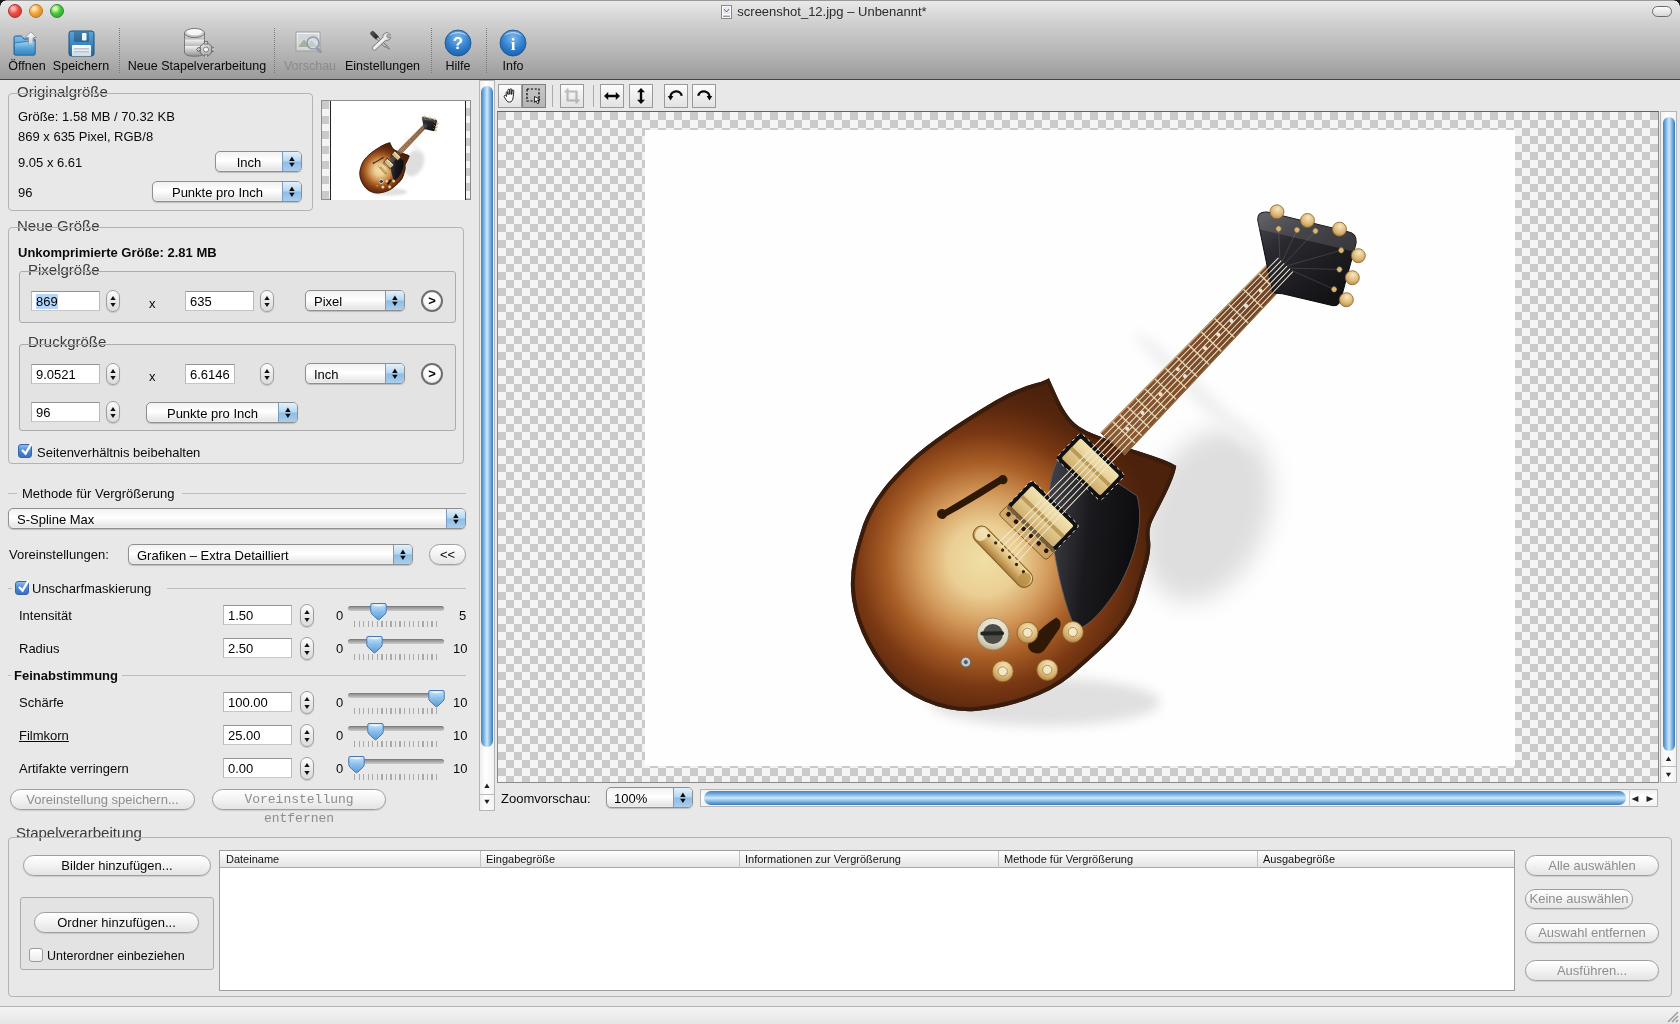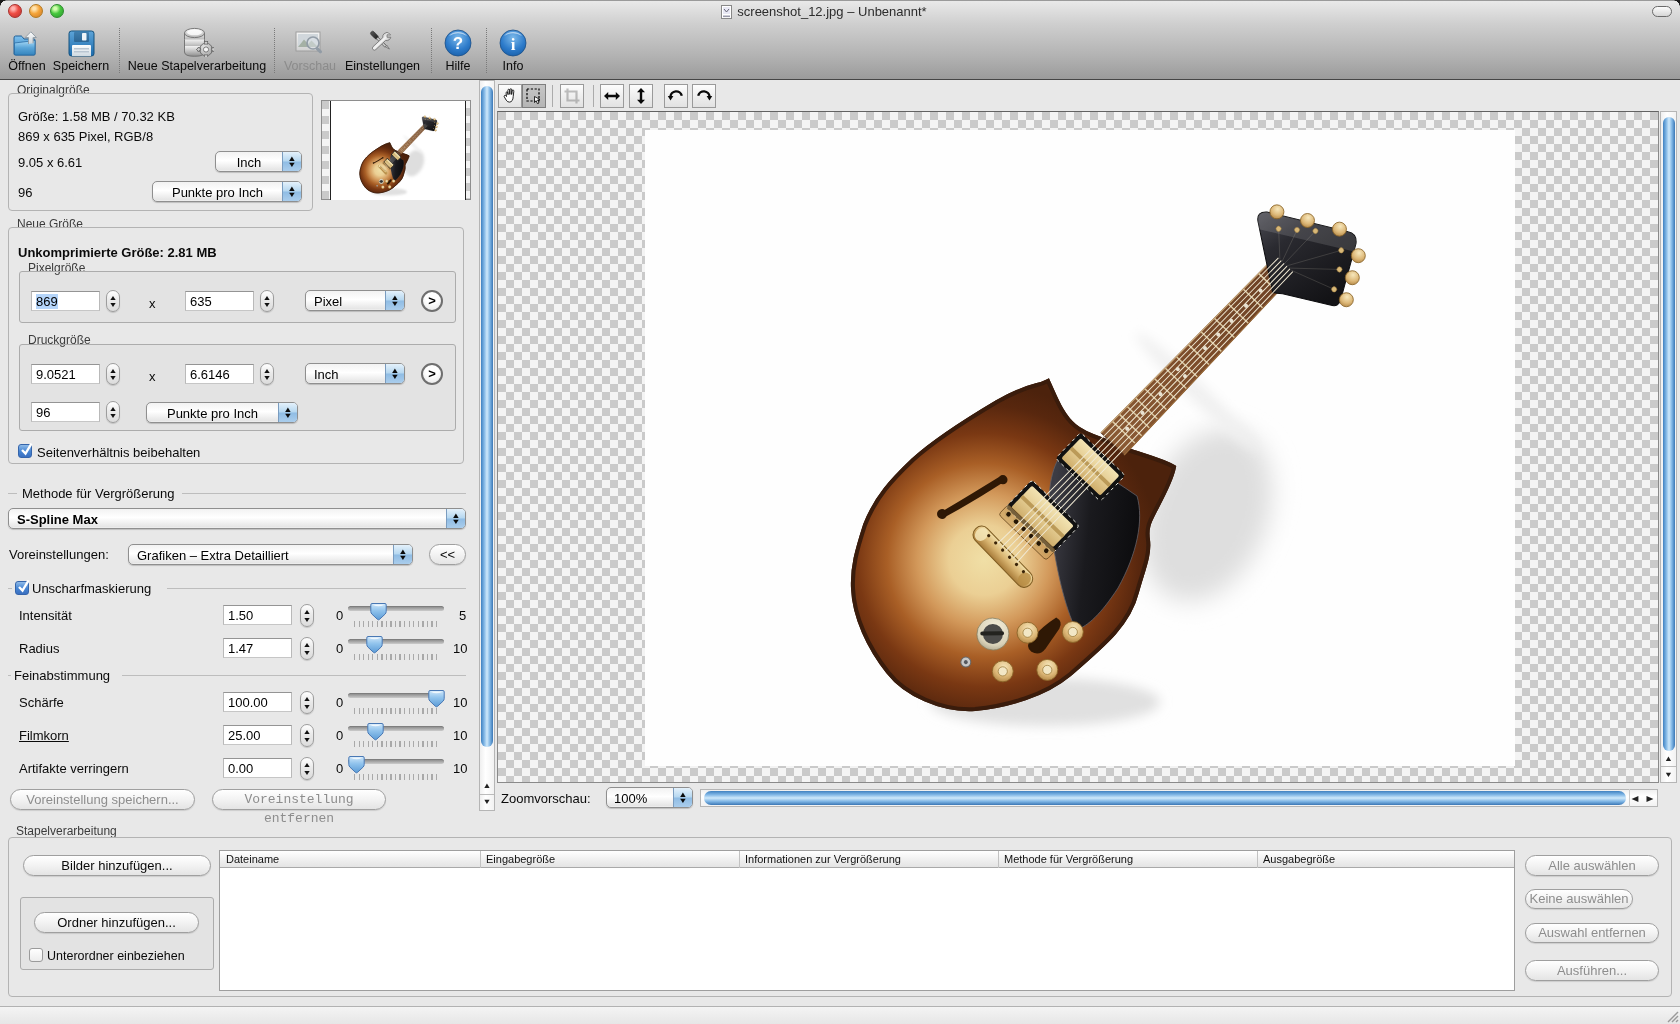--- a/index.html
+++ b/index.html
@@ -18,21 +18,21 @@
 #wtitle { position:absolute; top:4px; left:-16px; width:100%; text-align:center; font-size:13px; color:#2c2c2c; }
 #wtitle svg { vertical-align:-3px; margin-right:5px; }
 #pill { position:absolute; right:8px; top:6px; width:20px; height:11px; border-radius:6px;
   border:1.5px solid #6a6a6a; background:linear-gradient(#fcfcfc,#d6d6d6); }
 .titem { position:absolute; top:27px; text-align:center; font-size:12.5px; color:#0a0a0a; }
 .titem .ic { height:30px; margin-bottom:2px; display:flex; align-items:flex-end; justify-content:center; }
 .titem.dis { color:#8b8b8b; }
 .tsep { position:absolute; top:28px; height:45px; width:0; border-left:1px dotted #7a7a7a; }
 
 
-.glab { position:absolute; font-size:12px; color:#3c3c3c; }
+.glab { position:absolute; font-size:15px; color:#3c3c3c; }
 .gbox { position:absolute; border:1px solid #b3b3b3; border-radius:4px; }
 .gbox2 { position:absolute; border:1px solid #acacac; border-radius:3px; background:rgba(0,0,0,0.02); }
 .t13 { position:absolute; font-size:13px; color:#0a0a0a; white-space:nowrap; }
 .b13 { position:absolute; font-size:13px; font-weight:bold; color:#0a0a0a; white-space:nowrap; }
 .fld { position:absolute; background:#fff; border:1px solid; border-color:#949494 #b9b9b9 #c6c6c6; font-size:13px; padding:2px 0 0 4px; }
 .stp { position:absolute; width:14px; border:1px solid #9d9d9d; border-radius:7px;
   background:linear-gradient(#ffffff,#e9e9e9 48%,#dcdcdc); box-shadow:0 1px 1px rgba(0,0,0,.15); }
 .stp i { position:absolute; left:0; width:100%; text-align:center; font-style:normal; font-size:7px; line-height:7px; color:#111; transform:scaleX(1.3); }
 .stp i.u { top:3px; } .stp i.d { bottom:3px; }
 .pop { position:absolute; border:1px solid #8f8f8f; border-radius:5px;
@@ -318,21 +318,21 @@
 <div class="rbtn" style="left:421px; top:290px;">&gt;</div>
 
 <div class="glab" style="left:28px; top:333px;">Druckgröße</div>
 <div class="gbox2" style="left:19px; top:344px; width:437px; height:87px;"></div>
 <div class="fld" style="left:31px; top:364px; width:69px; height:20px;">9.0521</div>
 <div class="stp" style="left:106px; top:363px; height:22px;">
     <i class="u">▲</i>
     <i class="d">▼</i>
   </div>
 <div class="t13" style="left:149px; top:369px;">x</div>
-<div class="fld" style="left:185px; top:364px; width:69px; height:20px;">6.6146</div>
+<div class="fld" style="left:185px; top:364px; width:50px; height:20px;">6.6146</div>
 <div class="stp" style="left:260px; top:363px; height:22px;">
     <i class="u">▲</i>
     <i class="d">▼</i>
   </div>
 <div class="pop" style="left:305px; top:363px; width:100px; height:21px;">
     <span class="tx">Inch</span>
     <span class="sg">
       <i class="u">▲</i>
       <i class="d">▼</i>
     </span>
@@ -353,21 +353,21 @@
 <div class="cb on" style="left:18px; top:444px;">
     <svg width="16" height="16" viewBox="0 0 16 16">
       <path d="M3 8 L6.5 11.5 L12.5 1.5" stroke="#fff" stroke-width="2.4" fill="none"></path>
     </svg>
   </div>
 <div class="t13" style="left:37px; top:445px;">Seitenverhältnis beibehalten</div>
 
 <div class="fset" style="left:8px; top:493px; width:9px;"></div>
 <div class="t13" style="left:22px; top:486px;">Methode für Vergrößerung</div>
 <div class="fset" style="left:182px; top:493px; width:284px;"></div>
-<div class="pop" style="left:8px; top:508px; width:458px; height:21px;font-weight:bold;">
+<div class="pop" style="left:8px; top:508px; width:458px; height:21px;">
     <span class="tx">S-Spline Max</span>
     <span class="sg">
       <i class="u">▲</i>
       <i class="d">▼</i>
     </span>
   </div>
 
 <div class="t13" style="left:9px; top:547px;">Voreinstellungen:</div>
 <div class="pop" style="left:128px; top:544px; width:285px; height:21px;">
     <span class="tx">Grafiken – Extra Detailliert</span>
@@ -396,36 +396,36 @@
 <div class="t13" style="left:336px; top:608px;">0</div>
 <div class="strack" style="left:348px; top:606px; width:96px;"></div>
 <div class="sticks" style="left:354px; top:621px; width:85px;"></div>
 <svg class="sthumb" style="left:370px; top:602px;" viewBox="0 0 17 19">
     <path d="M2 1.5 L15 1.5 Q16.2 1.5 16.2 3 L16.2 9.5 Q16.2 11 15 12.2 L9.6 17.3 Q8.5 18.3 7.4 17.3 L2 12.2 Q0.8 11 0.8 9.5 L0.8 3 Q0.8 1.5 2 1.5 Z" fill="url(#gsl)" stroke="#4978b4" stroke-width="1"></path>
     <path d="M3 3 Q8.5 5.5 14 3 Q14 2.4 13.4 2.4 L3.6 2.4 Q3 2.4 3 3 Z" fill="rgba(255,255,255,.75)"></path>
   </svg>
 <div class="t13" style="left:459px; top:608px;">5</div>
 
 <div class="t13" style="left:19px; top:641px;">Radius</div>
-<div class="fld" style="left:223px; top:638px; width:69px; height:20px;">1.47</div>
+<div class="fld" style="left:223px; top:638px; width:69px; height:20px;">2.50</div>
 <div class="stp" style="left:300px; top:637px; height:23px;">
     <i class="u">▲</i>
     <i class="d">▼</i>
   </div>
 <div class="t13" style="left:336px; top:641px;">0</div>
 <div class="strack" style="left:348px; top:639px; width:96px;"></div>
 <div class="sticks" style="left:354px; top:654px; width:85px;"></div>
 <svg class="sthumb" style="left:366px; top:635px;" viewBox="0 0 17 19">
     <path d="M2 1.5 L15 1.5 Q16.2 1.5 16.2 3 L16.2 9.5 Q16.2 11 15 12.2 L9.6 17.3 Q8.5 18.3 7.4 17.3 L2 12.2 Q0.8 11 0.8 9.5 L0.8 3 Q0.8 1.5 2 1.5 Z" fill="url(#gsl)" stroke="#4978b4" stroke-width="1"></path>
     <path d="M3 3 Q8.5 5.5 14 3 Q14 2.4 13.4 2.4 L3.6 2.4 Q3 2.4 3 3 Z" fill="rgba(255,255,255,.75)"></path>
   </svg>
 <div class="t13" style="left:453px; top:641px;">10</div>
 
 <div class="fset" style="left:8px; top:675px; width:3px;"></div>
-<div class="t13" style="left:14px; top:668px;">Feinabstimmung</div>
+<div class="t13" style="left:14px; top:668px;font-weight:bold;">Feinabstimmung</div>
 <div class="fset" style="left:122px; top:675px; width:344px;"></div>
 
 <div class="t13" style="left:19px; top:695px;">Schärfe</div>
 <div class="fld" style="left:223px; top:692px; width:69px; height:20px;">100.00</div>
 <div class="stp" style="left:300px; top:691px; height:23px;">
     <i class="u">▲</i>
     <i class="d">▼</i>
   </div>
 <div class="t13" style="left:336px; top:695px;">0</div>
 <div class="strack" style="left:348px; top:693px; width:96px;"></div>

